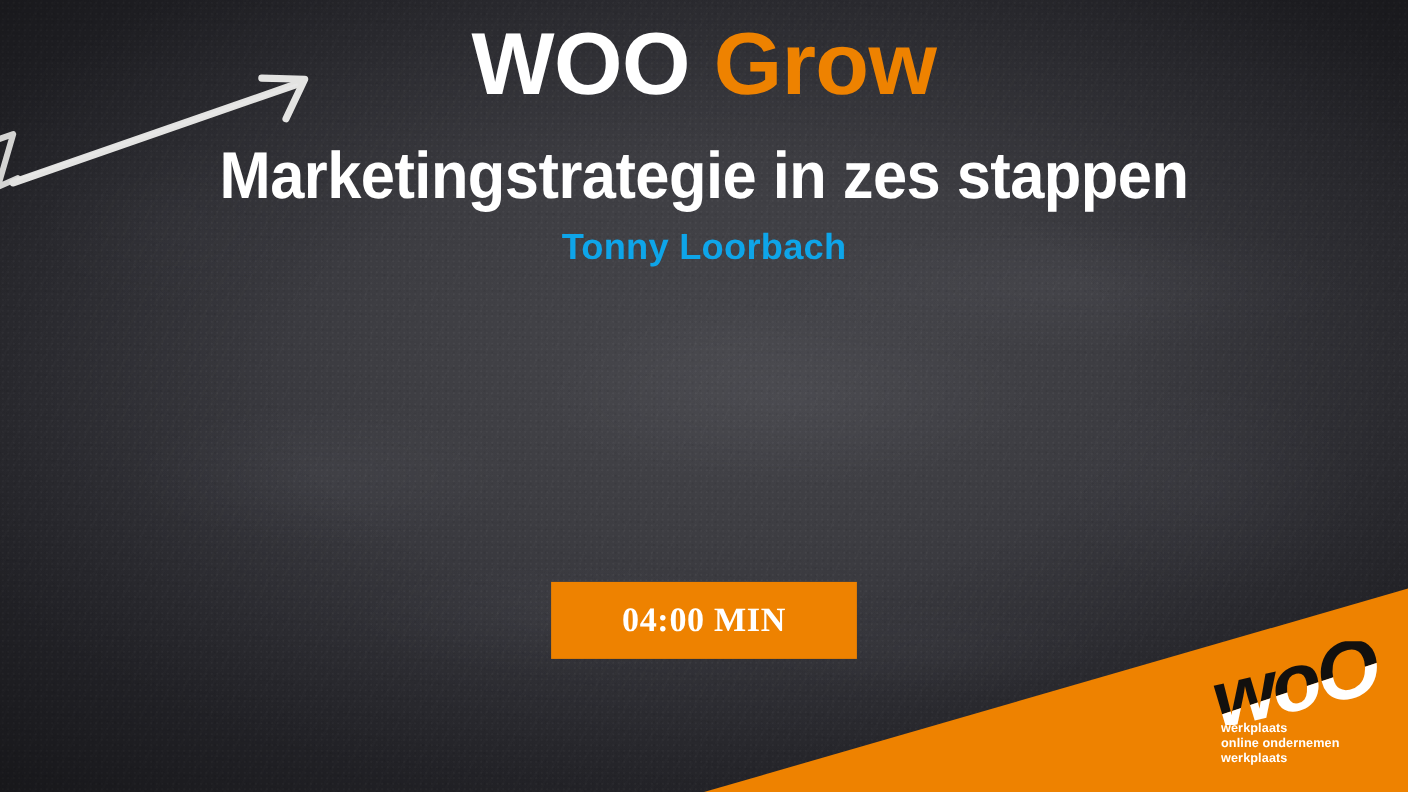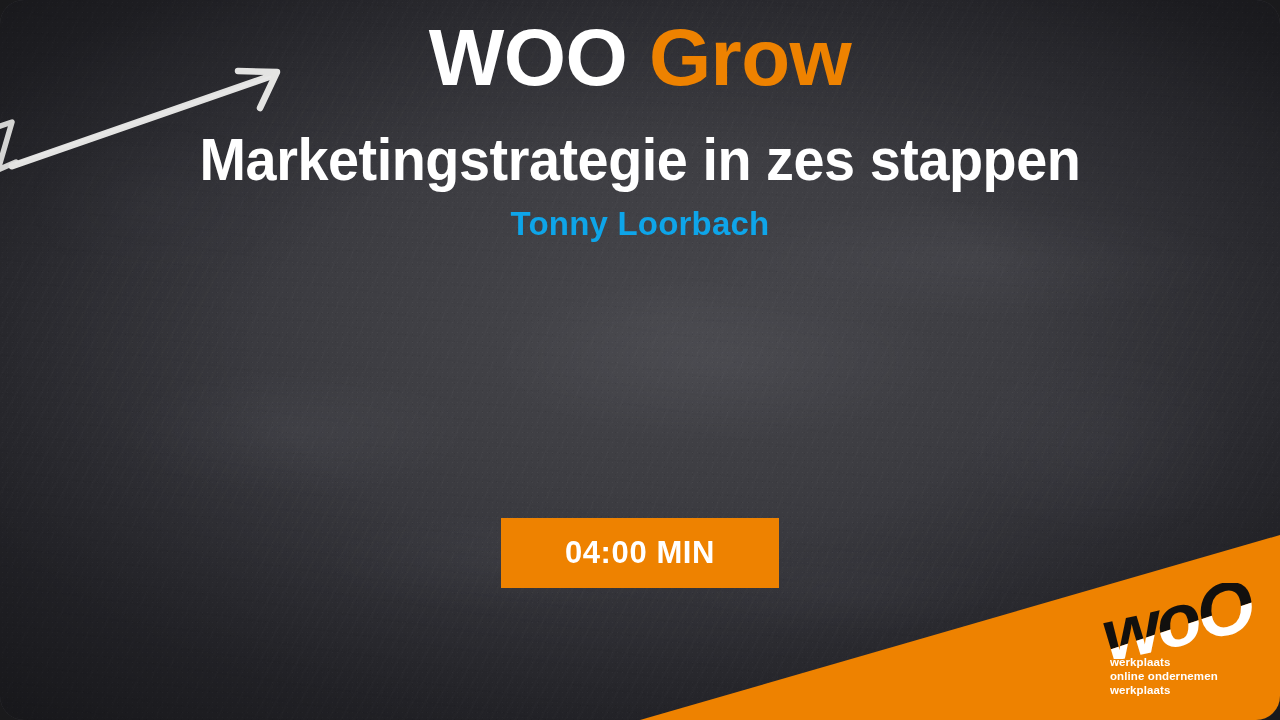--- a/index.html
+++ b/index.html
@@ -10,21 +10,20 @@
   body {
     font-family: "Liberation Sans", sans-serif;
   }
 
   #slide {
     position: relative;
     width: 1280px;
     height: 720px;
     overflow: hidden;
     background: #3a3a3e;
-    border-radius: 24px;
   }
 
   
   .board-base {
     position: absolute;
     inset: 0;
     background:
       radial-gradient(ellipse 62% 58% at 52% 44%, #46464b 0%, #3d3d42 42%, #34343a 72%, #2a2a30 100%);
   }
   .board-smudge {
@@ -124,27 +123,28 @@
     font-size: 33px;
     font-weight: bold;
     letter-spacing: .2px;
     white-space: nowrap;
   }
 
   
   .duration-badge {
     position: absolute;
     left: 501px;
-    top: 518px;
+    top: 529px;
     width: 278px;
     height: 70px;
     background: #ee8200;
     display: flex;
     align-items: center;
     justify-content: center;
+    font-family: Liberation Serif, serif;
   }
   .duration-badge .label {
     color: #ffffff;
     font-size: 31px;
     font-weight: bold;
     letter-spacing: .6px;
     white-space: nowrap;
   }
 
   

